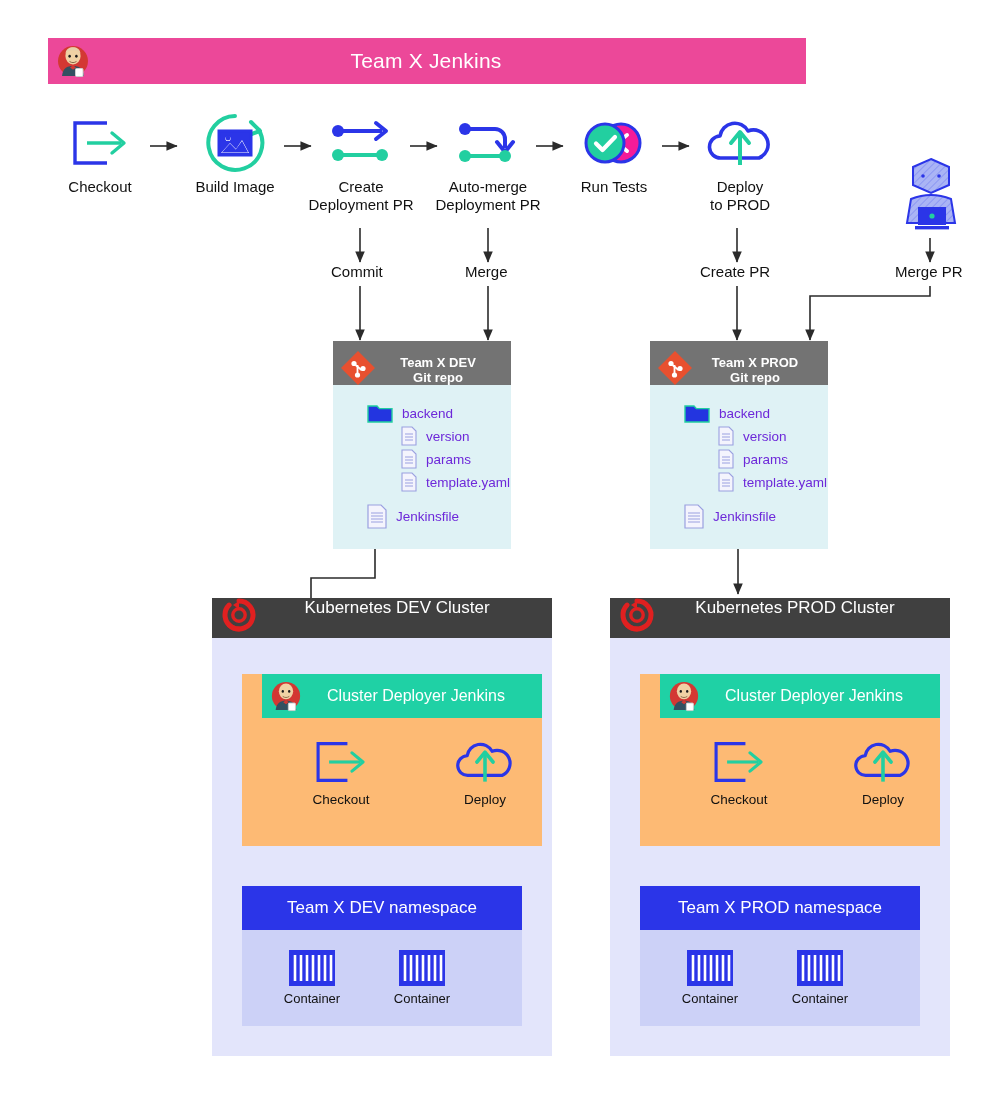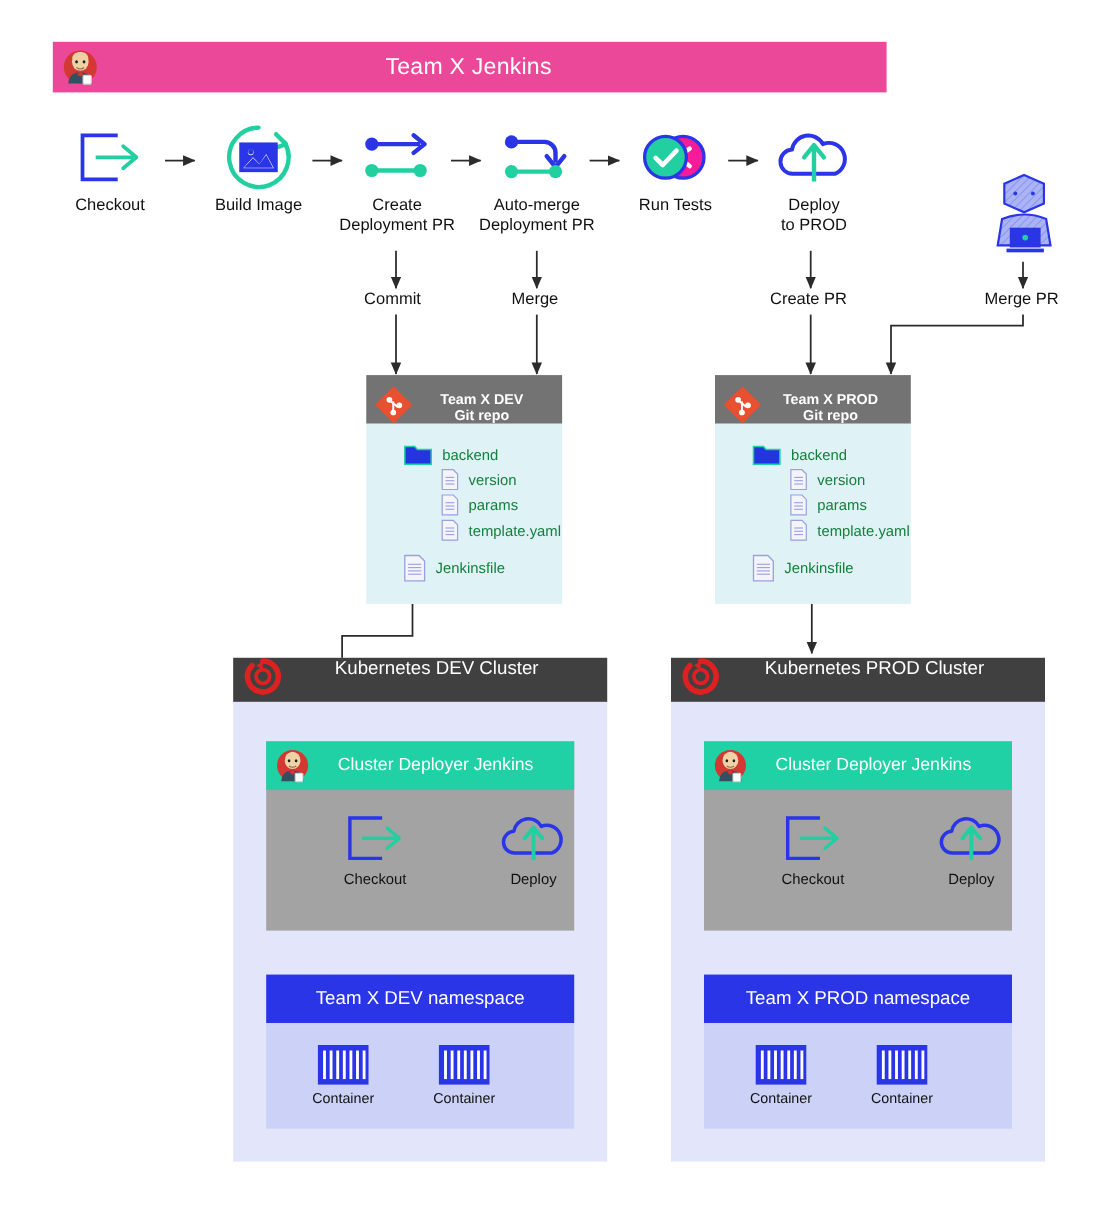--- a/index.html
+++ b/index.html
@@ -24,32 +24,32 @@
   .stage .icon{height:62px;display:flex;align-items:center;justify-content:center;}
   .stage .lbl{font-size:15px;line-height:18px;color:#111;margin-top:4px;}
   
   .conn-label{position:absolute;font-size:15px;color:#111;background:#fff;padding:0 4px;white-space:nowrap;}
   
   .repo{position:absolute;background:#dff2f5;}
   .repo-head{height:44px;background:#737373;display:flex;align-items:flex-end;}
   .repo-head .git-ico{width:34px;height:34px;margin-left:8px;flex:0 0 auto;}
   .repo-head .rh-text{flex:1;text-align:center;color:#fff;font-size:13px;font-weight:bold;line-height:15px;margin-left:-10px;}
   .repo-body{padding:18px 0 0 34px;}
-  .frow{display:flex;align-items:center;font-size:13.5px;color:#15803d;margin-bottom:3px;}
+  .frow{display:flex;align-items:center;font-size:13.5px;color:#6d28d9;margin-bottom:3px;}
   .frow.indent{margin-left:34px;}
   .frow .nm{margin-left:9px;}
   .folder-ico{width:26px;height:20px;flex:0 0 auto;}
   .file-ico{width:16px;height:20px;flex:0 0 auto;}
   .file-ico.big{width:20px;height:25px;}
   
   .cluster{position:absolute;background:#e3e5fb;}
   .cluster-head{height:40px;background:#404040;display:flex;}
   .cluster-head .k8s-ico{width:34px;height:34px;margin-left:10px;flex:0 0 auto;}
   .cluster-head .ch-text{flex:1;text-align:center;color:#fff;font-size:17px;margin-left:-14px;}
-  .deployer{position:absolute;background:#a3a3a3;}
+  .deployer{position:absolute;background:#fdba74;padding-left:20px;}
   .deployer-head{height:44px;background:#1fd1a5;display:flex;align-items:center;}
   .deployer-head .jm{width:32px;height:32px;margin-left:8px;flex:0 0 auto;}
   .deployer-head .dh-text{flex:1;text-align:center;color:#fff;font-size:16px;margin-left:-12px;}
   .mini-stage{position:absolute;text-align:center;width:110px;}
   .mini-stage .icon{height:56px;display:flex;align-items:center;justify-content:center;}
   .mini-stage .lbl{font-size:13.5px;color:#111;margin-top:2px;}
   .ns{position:absolute;background:#ccd1f7;}
   .ns-head{height:44px;background:#2b35e8;display:flex;align-items:center;justify-content:center;}
   .ns-head .nh-text{color:#fff;font-size:17px;}
   .container-item{position:absolute;text-align:center;width:90px;}

